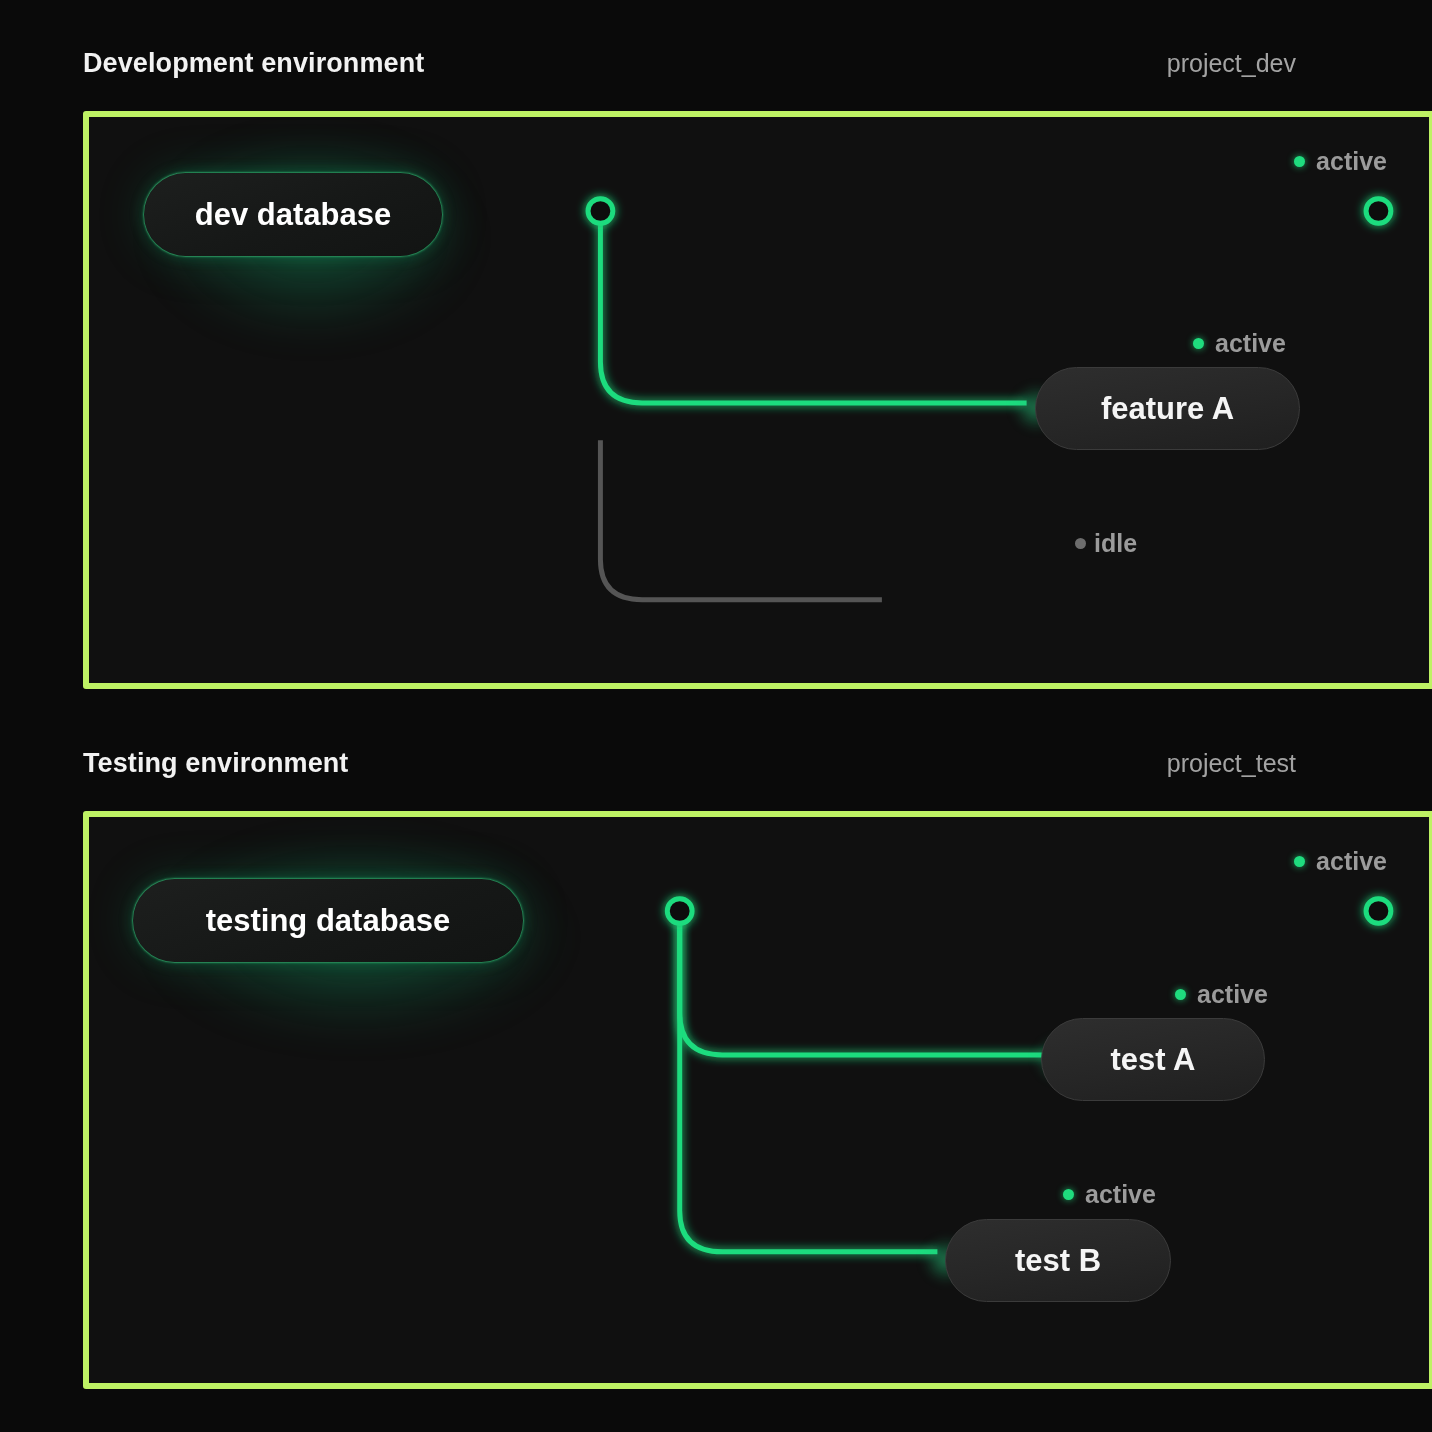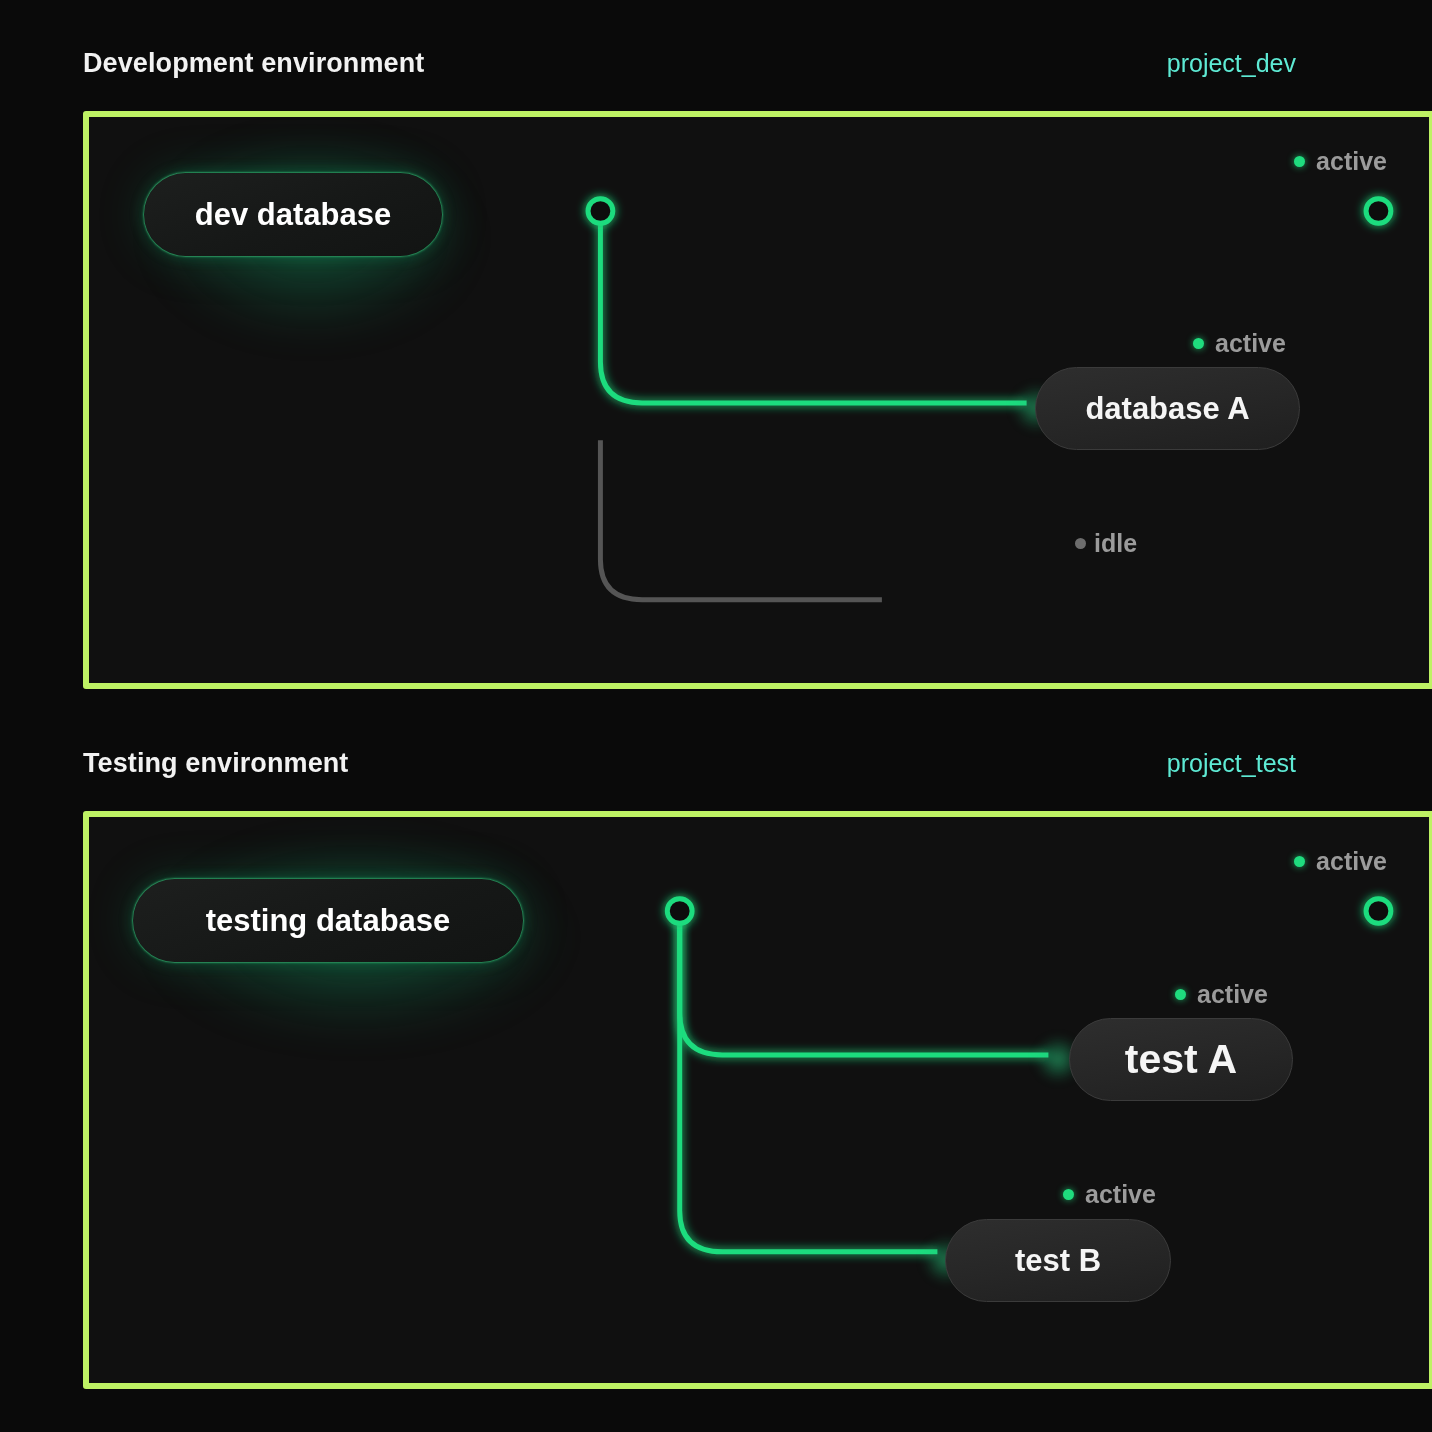--- a/index.html
+++ b/index.html
@@ -32,21 +32,21 @@
   .sec-title {
     font-size: 27px;
     font-weight: bold;
     color: #f2f2f2;
     letter-spacing: .1px;
     white-space: nowrap;
   }
   .sec-proj {
     font-size: 25px;
     font-weight: normal;
-    color: #5eead4;
+    color: #a3a3a3;
     white-space: nowrap;
   }
 
   
   .panel {
     position: relative;
     width: 1352px;
     background: #101010;
     border: 6px solid #bef264;
     border-radius: 3px;
@@ -185,21 +185,21 @@
       <div class="node node-db" style="left:54px; top:55px; width:300px; height:85px; font-size:31px;">
         <span>dev database</span>
       </div>
 
       <div class="edge-glow" style="left:924px; top:268px;"></div>
       <div class="status active" style="left:1104px; top:212px;">
         <span class="dot"></span>
         <span class="txt">active</span>
       </div>
       <div class="node node-svc" style="left:946px; top:250px; width:265px; height:83px; font-size:31px;">
-        <span>database A</span>
+        <span>feature A</span>
       </div>
 
       <div class="status idle" style="left:986px; top:412px;gap:8px;">
         <span class="dot"></span>
         <span class="txt">idle</span>
       </div>
 
     </div>
   </div>
 
@@ -243,21 +243,21 @@
 
       <div class="node node-db" style="left:43px; top:61px; width:392px; height:85px; font-size:31px;">
         <span>testing database</span>
       </div>
 
       <div class="edge-glow" style="left:946px; top:219px;"></div>
       <div class="status active" style="left:1086px; top:163px;">
         <span class="dot"></span>
         <span class="txt">active</span>
       </div>
-      <div class="node node-svc" style="left:980px; top:201px; width:224px; height:83px; font-size:41px;">
+      <div class="node node-svc" style="left:952px; top:201px; width:224px; height:83px; font-size:31px;">
         <span>test A</span>
       </div>
 
       <div class="edge-glow" style="left:834px; top:420px;"></div>
       <div class="status active" style="left:974px; top:363px;">
         <span class="dot"></span>
         <span class="txt">active</span>
       </div>
       <div class="node node-svc" style="left:856px; top:402px; width:226px; height:83px; font-size:31px;">
         <span>test B</span>

